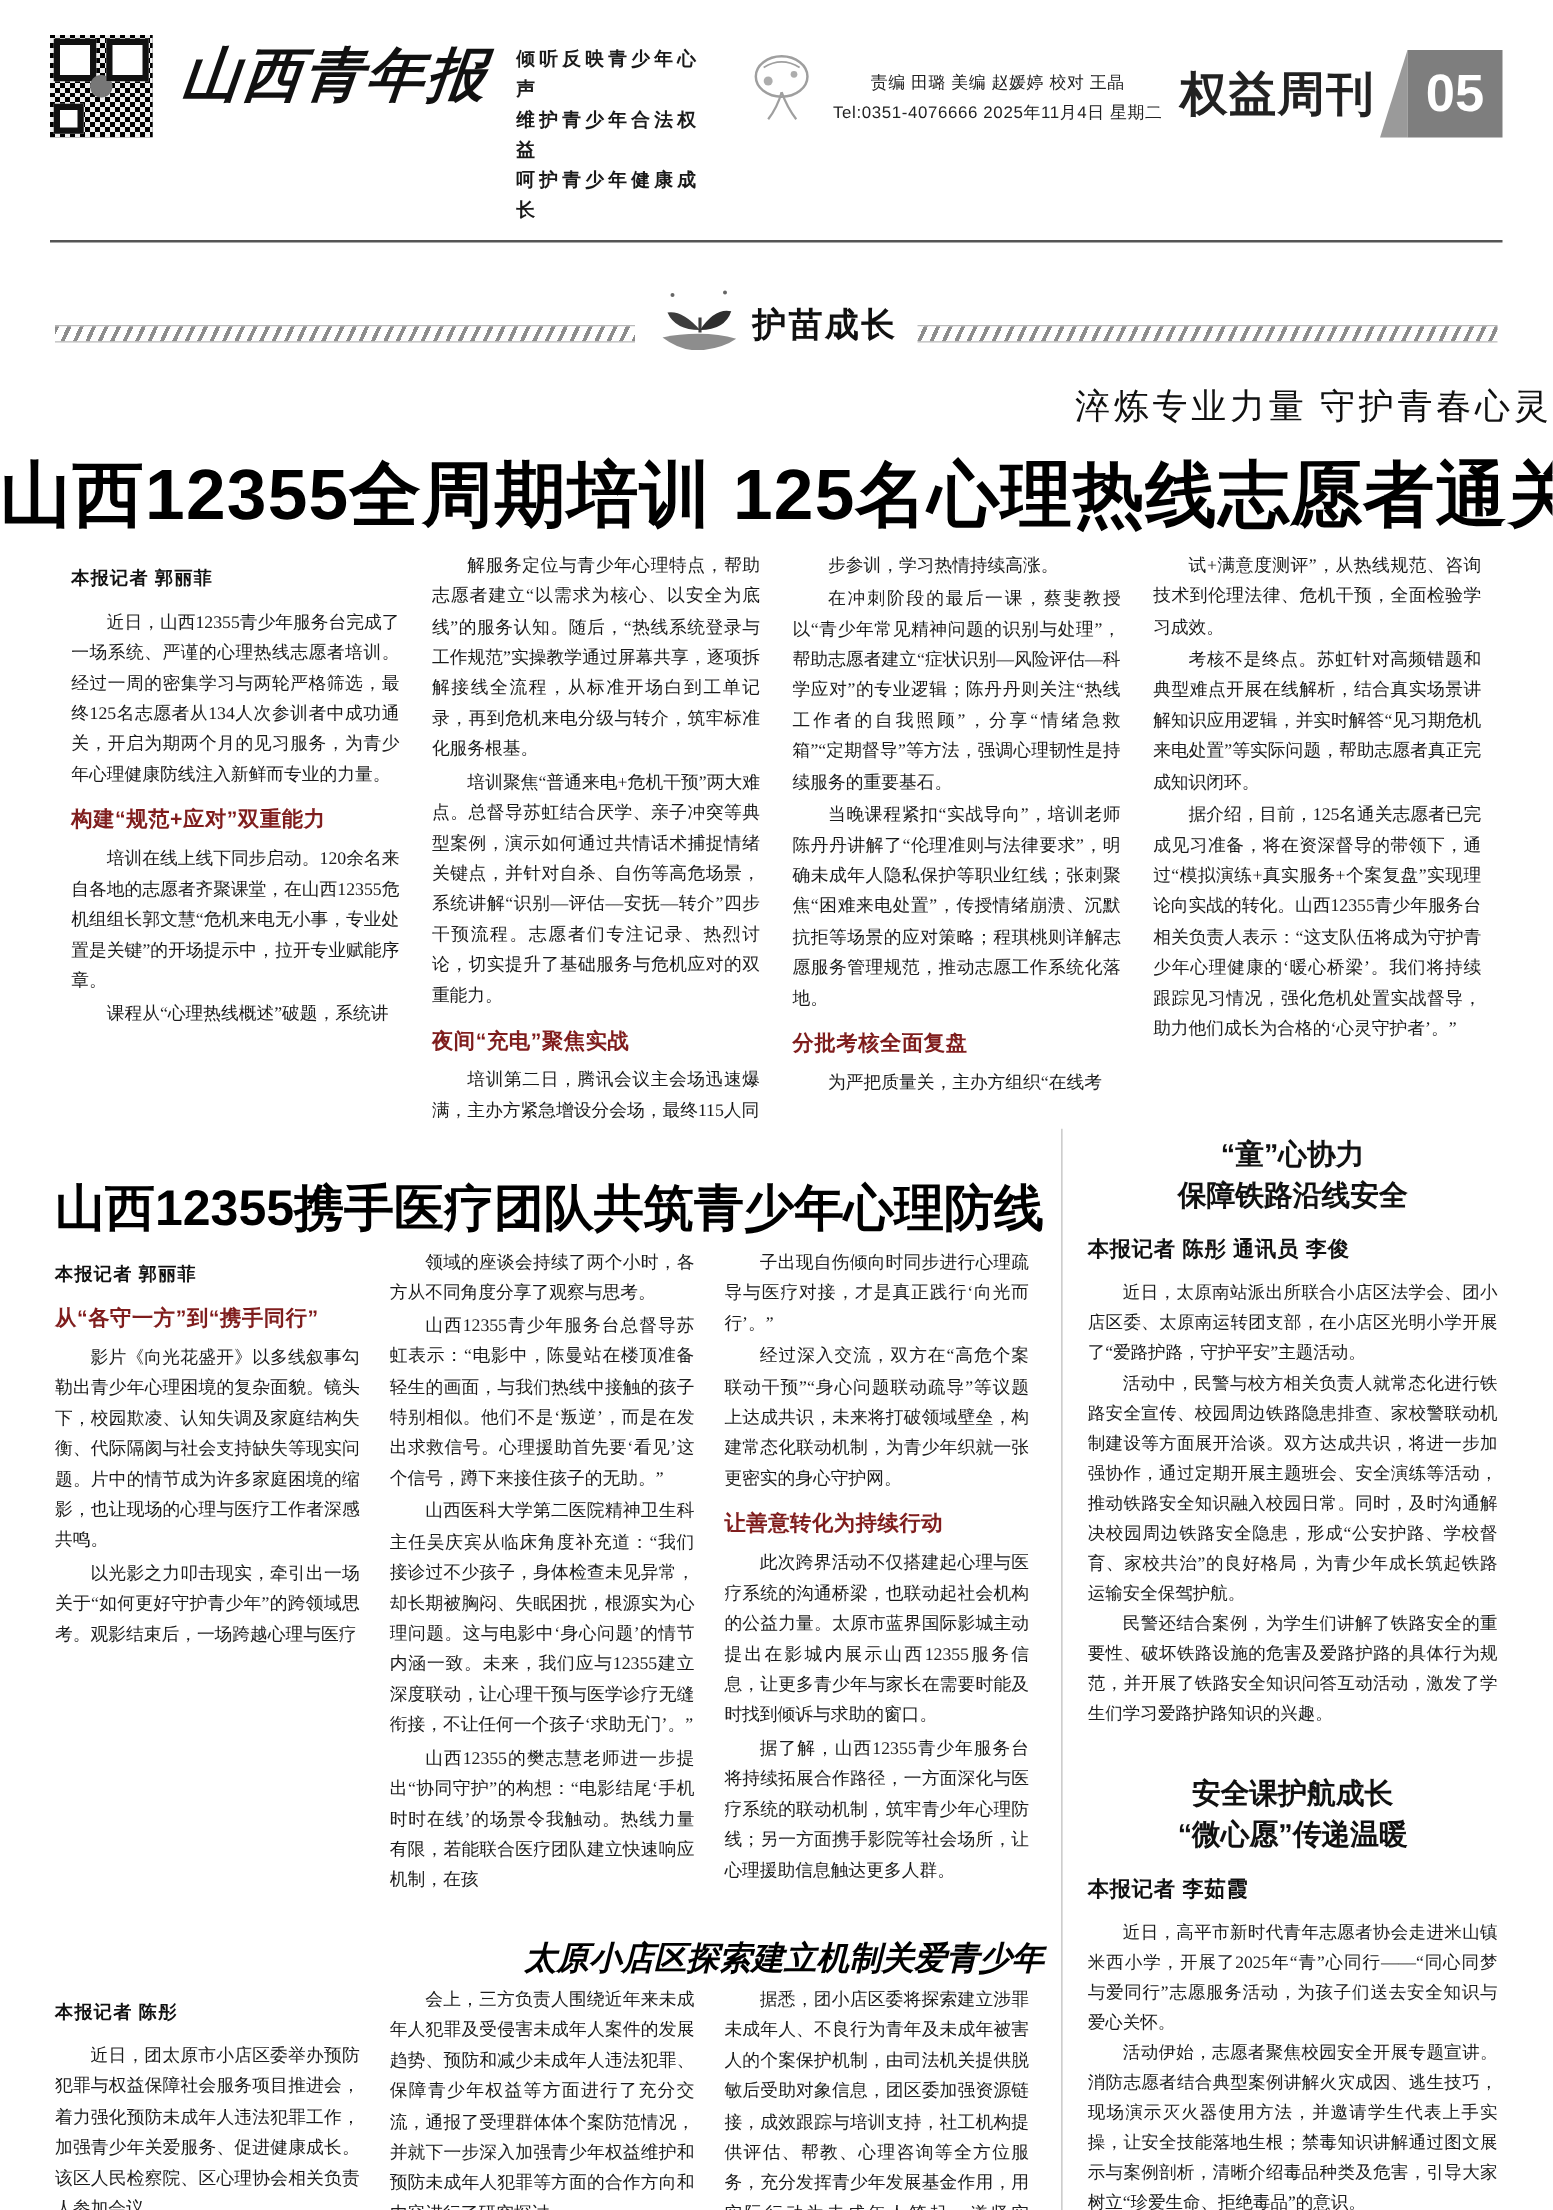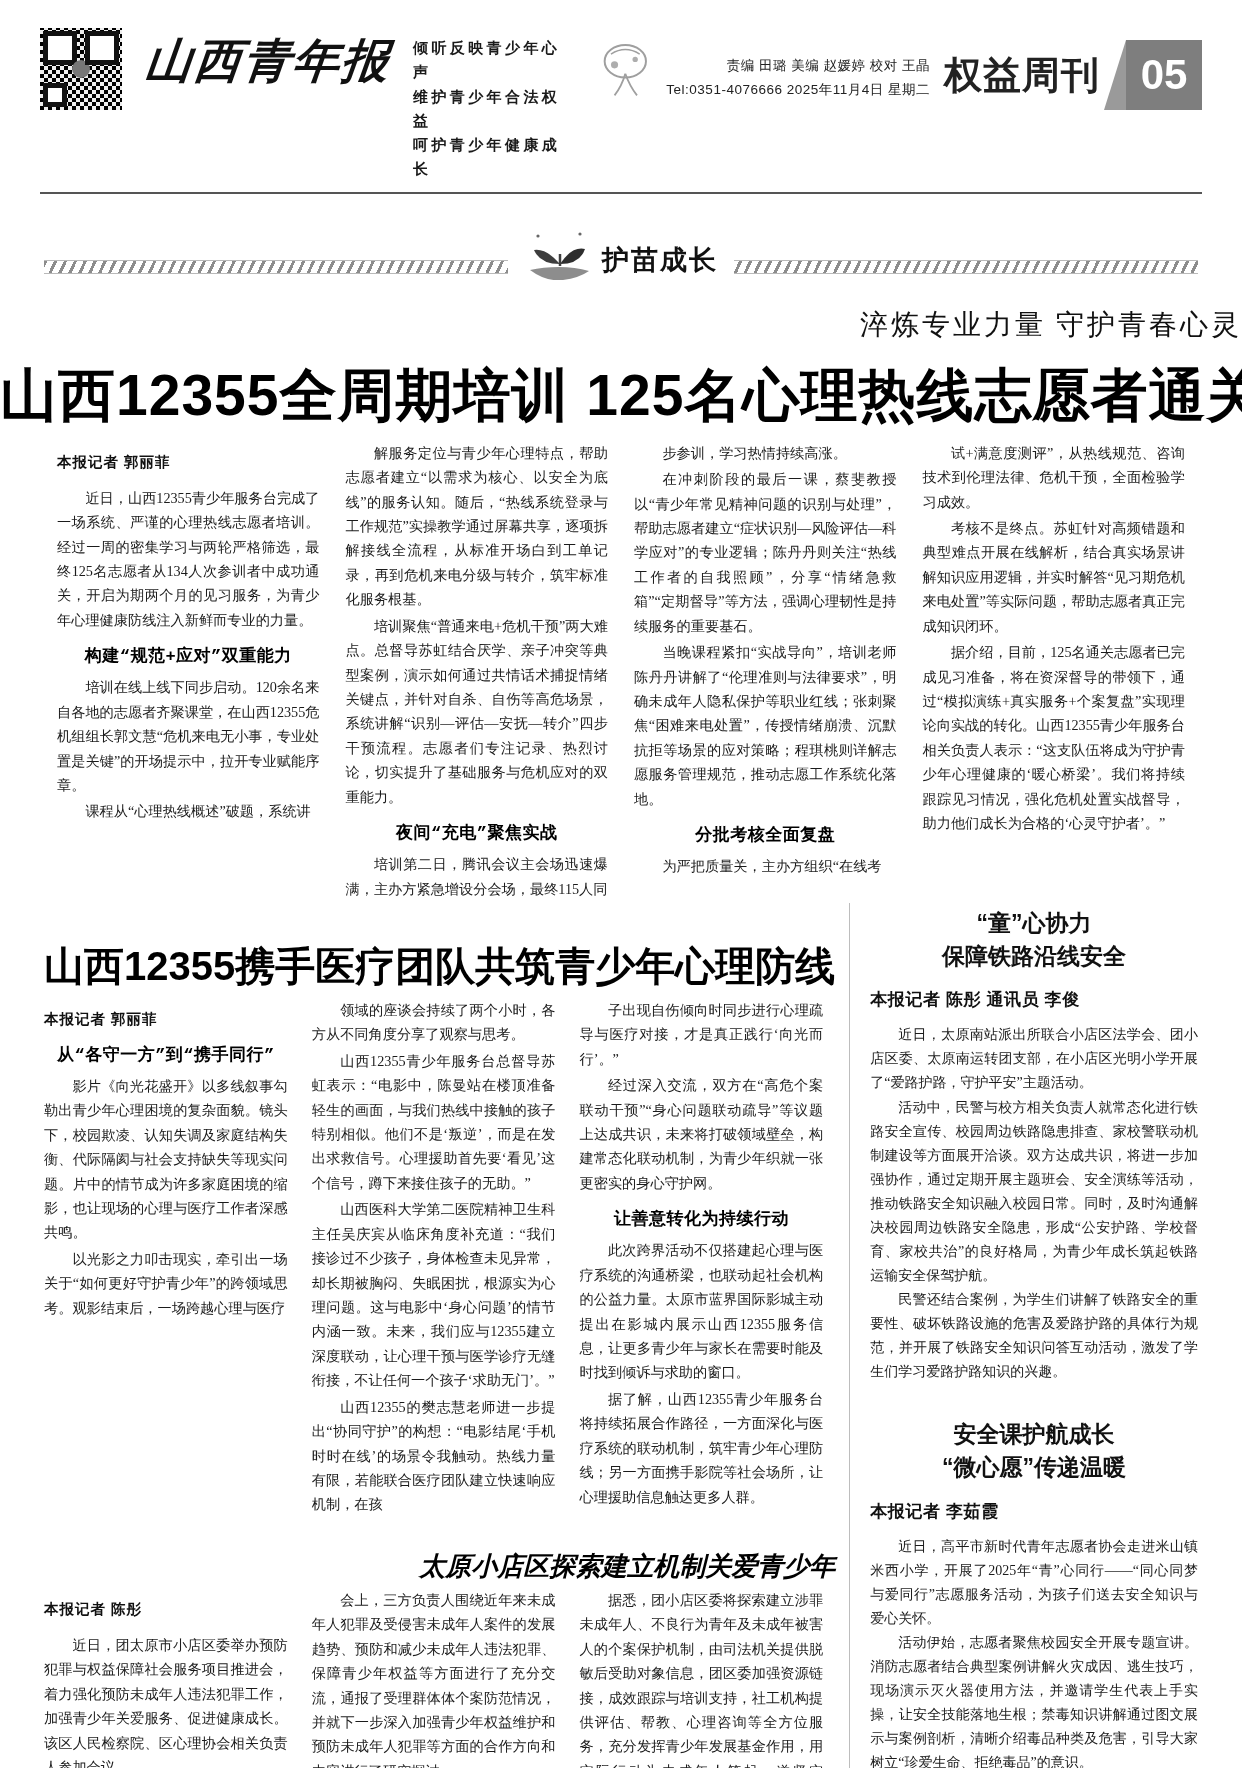--- a/index.html
+++ b/index.html
@@ -46,21 +46,21 @@
     font-family: "Liberation Sans", sans-serif;
   }
   .tree-mark {
     margin-left: 22px; margin-top: 6px;
     width: 92px; height: 76px; position: relative; opacity: .82;
   }
   .tree-mark svg { width: 100%; height: 100%; }
 
   .head-right { margin-left: auto; display: flex; align-items: flex-start; padding-top: 12px; }
   .credits {
-    text-align: right; font-size: 13.5px; line-height: 1.75;
+    text-align: center; font-size: 13.5px; line-height: 1.75;
     font-family: "Liberation Sans", sans-serif; color: #222; padding-top: 14px;
   }
   .credits .ln { letter-spacing: .5px; white-space: nowrap; }
   .weekly-name {
     margin-left: 14px; font-size: 38px; font-weight: 700; letter-spacing: 1px;
     color: #222; padding-top: 10px; font-family: "Liberation Serif", serif;
     white-space: nowrap;
   }
   .pagenum-wrap { margin-left: 6px; position: relative; width: 96px; height: 52px; }
   .pagenum-wrap .slash {
@@ -109,22 +109,22 @@
   .byline {
     font-size: 14.5px; font-weight: 700; font-family: "Liberation Sans", sans-serif;
     margin: 12px 0 14px 0; letter-spacing: 1px; color: #111;
   }
   p.body {
     font-size: 14.2px; line-height: 1.72; text-align: justify; text-justify: inter-ideograph;
     text-indent: 2em; margin-bottom: 2px; color: #1b1b1b;
     font-family: "Liberation Serif", "DejaVu Serif", serif;
   }
   h4.sub {
-    text-align: center; font-size: 17px; font-weight: 700; letter-spacing: .5px;
-    margin: 12px 0 8px 0; font-family: Liberation Mono, monospace; color:#000000;
+    text-align: left; font-size: 17px; font-weight: 700; letter-spacing: .5px;
+    margin: 12px 0 8px 0; font-family: Liberation Sans, sans-serif; color:#7f1d1d;
   }
 
   .art-title-2 {
     text-align: center; font-size: 40px; font-weight: 700; letter-spacing: 0px;
     margin: 36px 0 4px 0; font-family: "Liberation Sans", sans-serif; color:#000;
     white-space: nowrap;
   }
   .art-title-3 {
     text-align: right; font-size: 26px; font-weight: 700;
     margin: 30px 0 4px 0; font-family: "Liberation Sans", sans-serif; color:#000;

